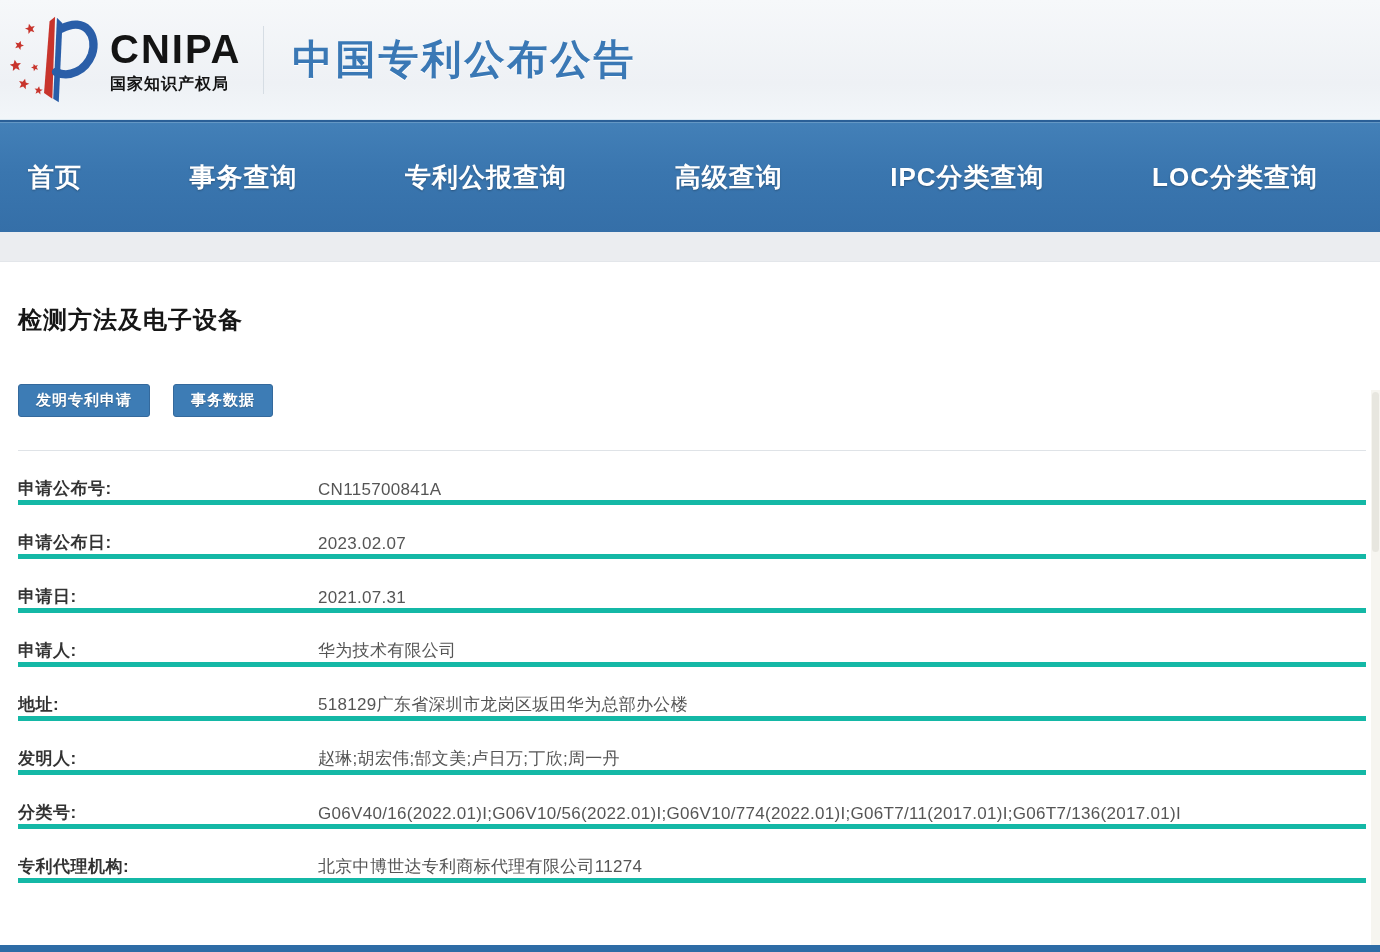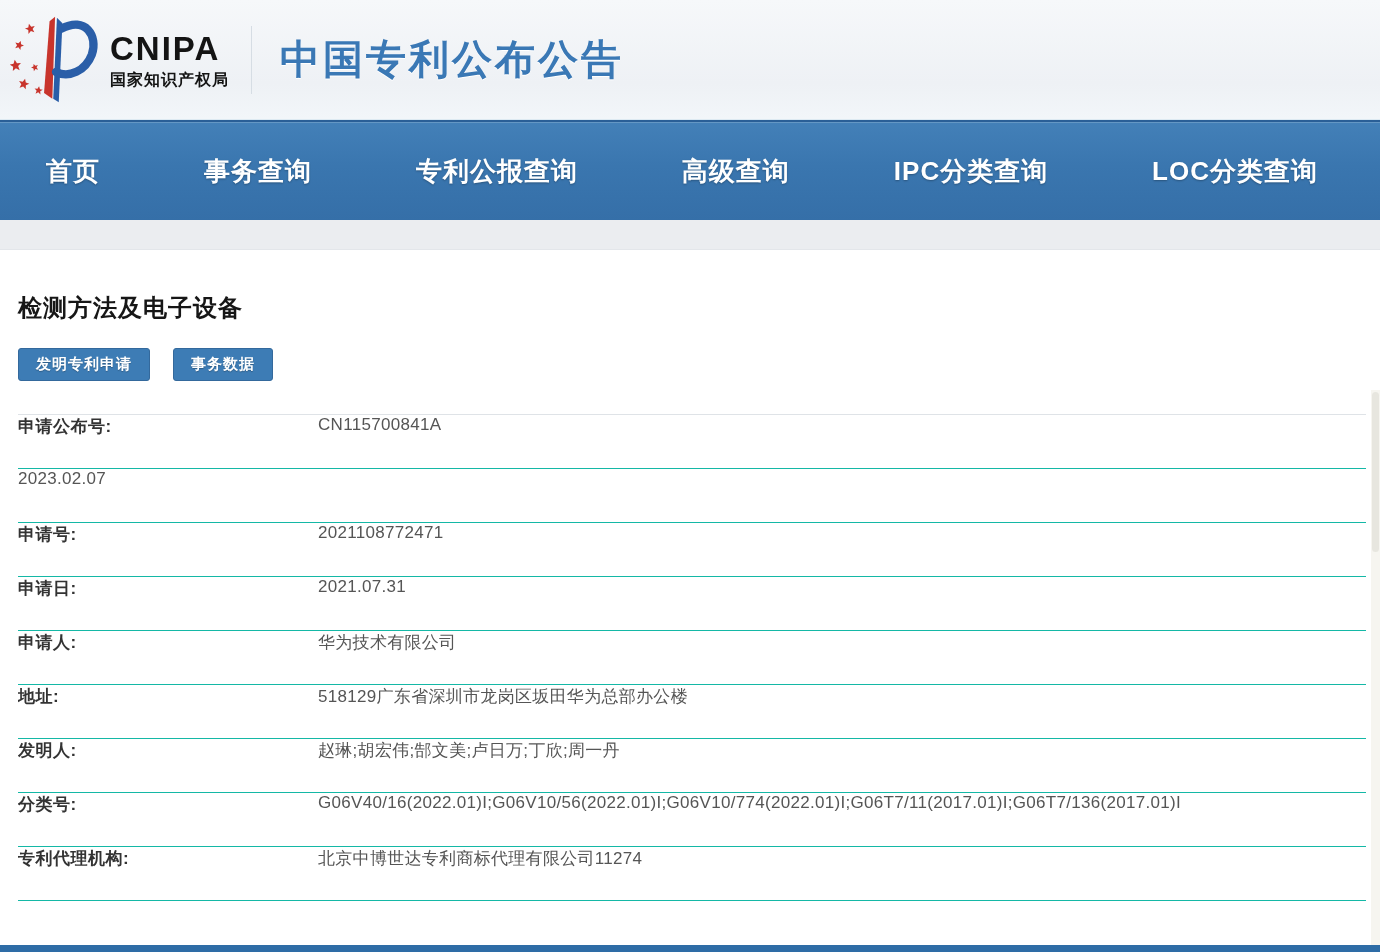--- a/index.html
+++ b/index.html
@@ -17,42 +17,42 @@
     border-bottom: 1px solid #ddeaf2;
     display: flex;
     align-items: center;
     padding-left: 10px;
     position: relative;
   }
   .logo-wrap { display: flex; align-items: center; }
   .emblem { width: 92px; height: 96px; margin-right: 8px; }
   .logo-text { display: flex; flex-direction: column; line-height: 1.1; }
   .logo-acronym {
-    font-size: 33px; font-weight: 700; color: #141414; letter-spacing: 2px;
+    font-size: 40px; font-weight: 700; color: #141414; letter-spacing: 2px;
   }
   .logo-org {
     font-size: 16px; font-weight: 700; color: #141414; margin-top: 4px; letter-spacing: 1px;
   }
   .header-divider {
     width: 1px; height: 68px; background: #d6dde4; margin: 0 28px 0 22px;
   }
   .site-title {
     font-size: 40px; font-weight: 700; color: #3a78b5; letter-spacing: 3px;
     text-shadow: 0 1px 0 #ffffff;
   }
 
   
   .nav {
-    height: 100px;
+    height: 112px;
     background: linear-gradient(180deg, #4380b8 0%, #3a76af 45%, #356fa8 100%);
     border-top: 2px solid #2a5f97;
     display: flex;
     align-items: center;
     justify-content: space-between;
-    padding: 0 62px 0 46px;
+    padding: 0 62px 0 28px;
     box-shadow: inset 0 1px 0 rgba(255,255,255,0.18);
   }
   .nav-item {
     color: #ffffff; font-size: 26px; font-weight: 700; letter-spacing: 1px;
     text-shadow: 0 1px 2px rgba(0,0,0,0.28);
     cursor: pointer; white-space: nowrap;
   }
 
   
   .sub-band { height: 30px; background: #ebedf0; border-bottom: 1px solid #e3e6ea; }
@@ -62,26 +62,27 @@
   .patent-title {
     margin-top: 42px; font-size: 24px; font-weight: 700; color: #161616; letter-spacing: 1px;
   }
   .tag-row { margin-top: 24px; display: flex; }
   .tag-btn {
     background: #3d7cb5; border: 1px solid #34699c; color: #ffffff;
     font-size: 15px; font-weight: 700; letter-spacing: 1px;
     padding: 6px 17px; border-radius: 3px; margin-right: 23px;
     cursor: pointer; font-family: inherit;
     text-shadow: 0 1px 1px rgba(0,0,0,0.25);
+    margin-top: 24px;
   }
 
   .fields { margin-top: 33px; margin-right: 14px; border-top: 1px solid #dfe3e7; }
   .field-row {
-    display: flex; align-items: flex-start; height: 54px;
-    border-bottom: 1px solid #14b8a6;
+    display: flex; align-items: flex-end; height: 54px;
+    border-bottom: 5px solid #14b8a6;
     overflow: hidden;
   }
   .field-label {
     width: 300px; flex: 0 0 300px;
     font-size: 17px; font-weight: 700; color: #333333; letter-spacing: 0.5px;
     white-space: nowrap;
   }
   .field-value {
     font-size: 17px; color: #555555; letter-spacing: 0.3px;
     white-space: nowrap; overflow: hidden; flex: 1 1 auto;
@@ -149,25 +150,22 @@
     <button class="tag-btn">发明专利申请</button>
     <button class="tag-btn">事务数据</button>
   </div>
 
   <div class="fields">
     <div class="field-row">
       <span class="field-label">申请公布号:</span>
       <span class="field-value">CN115700841A</span>
     </div>
     <div class="field-row">
+      <span class="field-label">申请公布日:</span>
       <span class="field-value">2023.02.07</span>
-    </div>
-    <div class="field-row">
-      <span class="field-label">申请号:</span>
-      <span class="field-value">2021108772471</span>
     </div>
     <div class="field-row">
       <span class="field-label">申请日:</span>
       <span class="field-value">2021.07.31</span>
     </div>
     <div class="field-row">
       <span class="field-label">申请人:</span>
       <span class="field-value">华为技术有限公司</span>
     </div>
     <div class="field-row">

